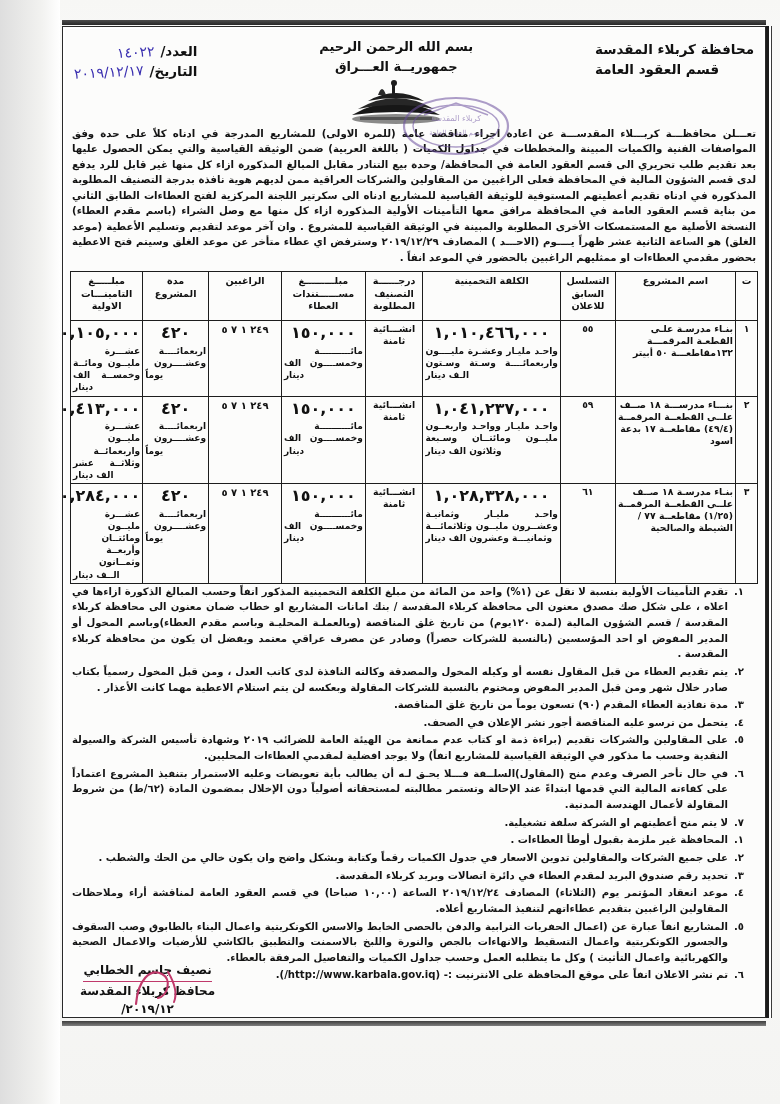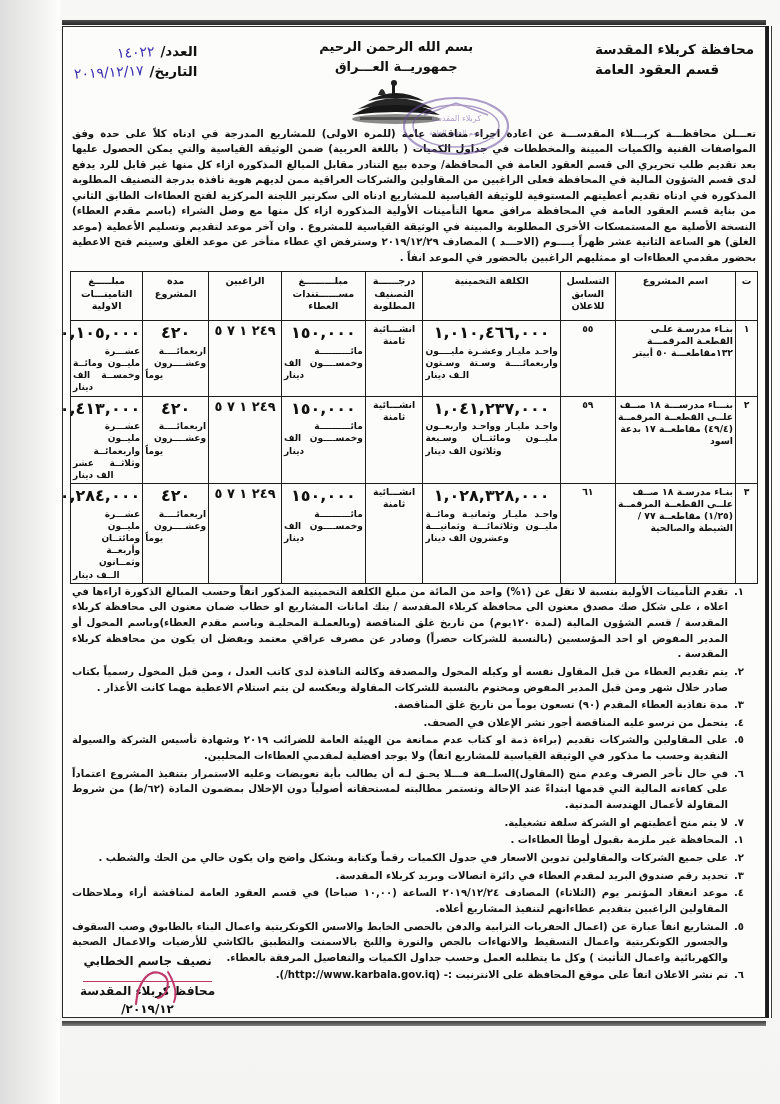--- a/index.html
+++ b/index.html
@@ -119,21 +119,21 @@
   .cell-pad{min-height:58px;}
   col.c-t{width:3.2%;}
   col.c-name{width:17.5%;}
   col.c-seq{width:8%;}
   col.c-cost{width:20%;}
   col.c-grade{width:8.4%;}
   col.c-docs{width:12.2%;}
   col.c-tab{width:10.6%;}
   col.c-dur{width:9.6%;}
   col.c-sec{width:10.5%;}
-  .tab-digits{display:block;text-align:center;letter-spacing:5px;font-size:13px;}
+  .tab-digits{display:block;text-align:center;letter-spacing:5px;font-size:10px;}
   
   .sec-head{
     font-size:11.5px;font-weight:bold;color:#111;
     margin:6px 2px 2px 2px;direction:rtl;text-align:right;
   }
   .sec-head span{border-bottom:1.5px solid #111;padding-bottom:1px;}
   ol.conds{
     margin:0;padding:0 14px 0 2px;
     direction:rtl;list-style:none;
     counter-reset:cnum;
@@ -158,21 +158,21 @@
   
   .sign{
     position:absolute;
     left:18px;bottom:0px;
     text-align:center;
     direction:rtl;
     font-size:12px;font-weight:bold;color:#111;
     line-height:1.5;
     z-index:6;
   }
-  .sign .name{border-bottom:1.5px solid #c0396b;display:inline-block;padding-bottom:11px;}
+  .sign .name{border-bottom:1.5px solid #c0396b;display:inline-block;padding-bottom:2px;}
   .sign .date{letter-spacing:1px;}
   .sign-mark{
     position:absolute;left:66px;bottom:6px;width:70px;height:54px;
     pointer-events:none;z-index:7;
   }
   
   #bottom-edge{
     position:absolute;left:62px;right:14px;bottom:78px;height:5px;
     background:linear-gradient(180deg,#1d1d1d,#6a6a6a);
     opacity:.85;
@@ -317,21 +317,21 @@
             <span class="words">عشـــرة مليــون واربعمائــة وثلاثــة عشر الف دينار</span>
           </td>
         </tr>
 
         <tr>
           <td class="ctr">٣</td>
           <td class="cell-pad">بنـاء مدرسـة ١٨ صــف علــى القطعــة المرقمــة (١/٢٥) مقاطعــة ٧٧ / الشيطة والصالحية</td>
           <td class="ctr">٦١</td>
           <td>
             <span class="num">١,٠٢٨,٣٢٨,٠٠٠</span>
-            <span class="words">واحـد مليـار وثمانيـة ومائــة مليــون وثلاثمائـــة وثمانيـــة وعشرون الف دينار</span>
+            <span class="words">واحـد مليـار وثمانيـة وعشــرون مليــون وثلاثمائـــة وثمانيـــة وعشرون الف دينار</span>
           </td>
           <td class="ctr">انشـــائية ثامنة</td>
           <td>
             <span class="num">١٥٠,٠٠٠</span>
             <span class="words">مائــــــــــة وخمســــون الف دينار</span>
           </td>
           <td>
             <span class="tab-digits">٢٤٩ ١ ٧ ٥</span>
           </td>
           <td>

